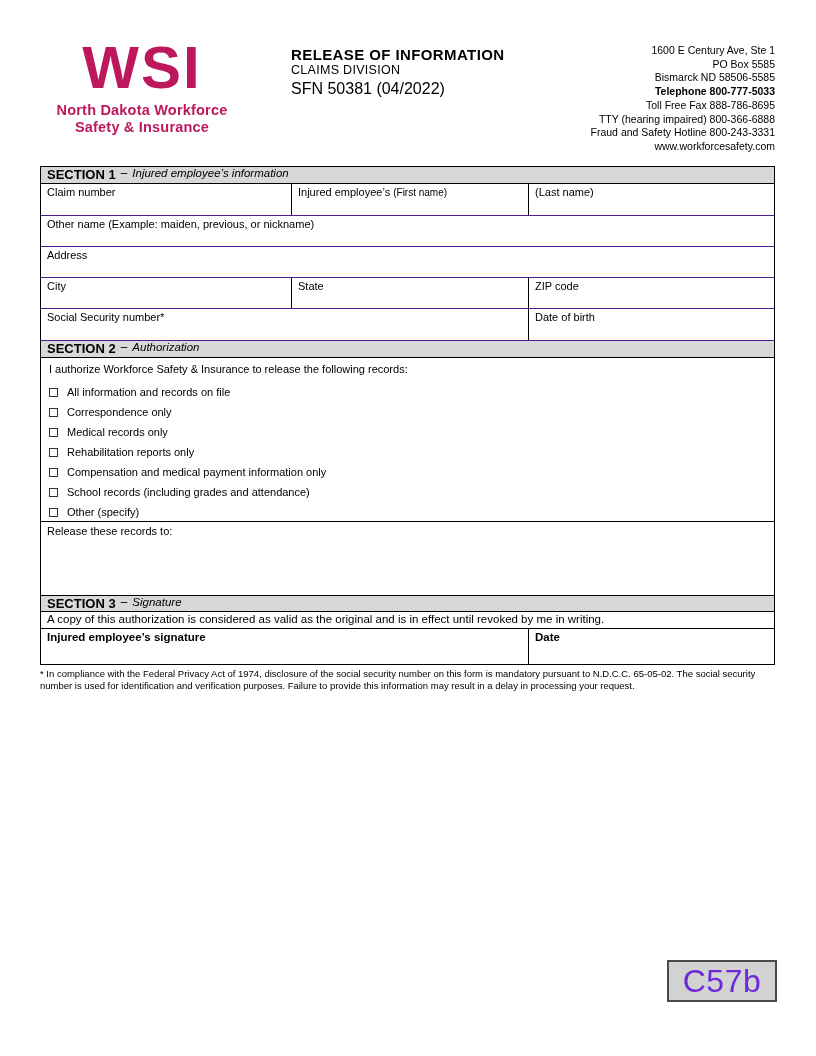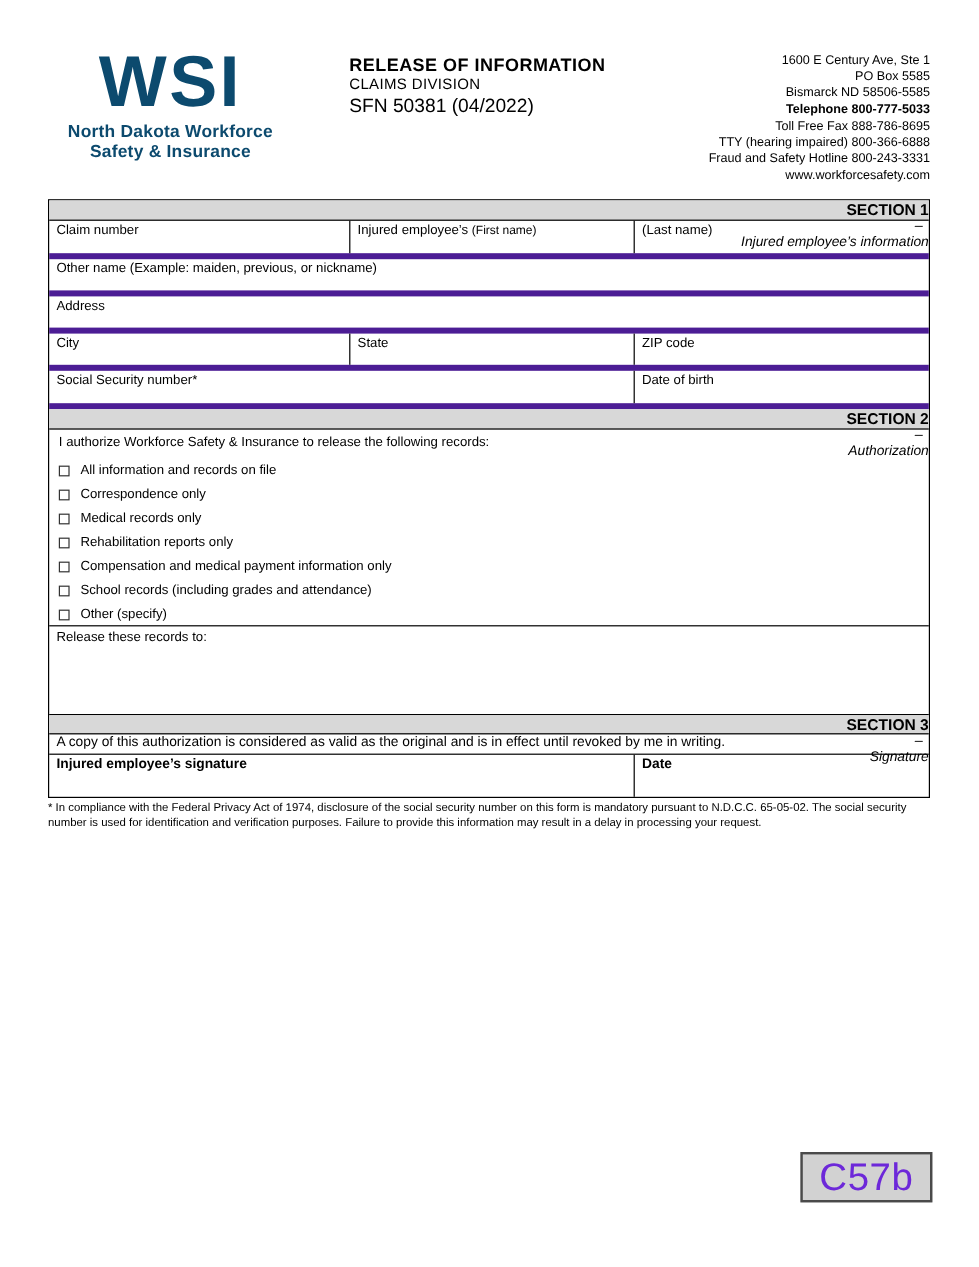--- a/index.html
+++ b/index.html
@@ -20,26 +20,26 @@
   .doc-title { font-size:15px; font-weight:bold; letter-spacing:0.4px; }
   .doc-subtitle { font-size:12.5px; margin-top:0; letter-spacing:0.3px; }
   .doc-formnum { font-size:16px; margin-top:3px; }
 
   .contact-block { position:absolute; right:41px; top:44px; text-align:right; font-size:10.5px; line-height:13.7px; }
   .contact-line.bold { font-weight:bold; }
 
   
   .form-table { position:absolute; left:40px; top:166px; width:735px; border:1px solid #000; background:#fff; }
 
-  .sec-bar { height:17px; background:#d8d8d8; border-bottom:1px solid #000; display:flex; align-items:flex-end; padding-left:6px;flex-direction:column; }
+  .sec-bar { height:17px; background:#d8d8d8; border-bottom:1px solid #000; display:flex; align-items:flex-start; padding-left:6px; }
   .sec-title { font-weight:bold; font-size:13px; }
   .sec-dash { margin:0 5px; font-size:12px; position:relative; top:-1px; }
   .sec-sub { font-style:italic; font-size:11.5px; }
 
-  .f-row { display:flex; border-bottom:5px solid #4c1d95;justify-content:space-between; }
+  .f-row { display:flex; border-bottom:1px solid #4c1d95;justify-content:space-between; }
   .f-cell { padding:2px 6px; font-size:11px; overflow:hidden; }
   .f-cell + .f-cell { border-left:1px solid #000; }
   .h32 { height:32px; } .h31 { height:31px; }
   .w250 { width:250px; } .w237 { width:237px; } .w487 { width:487px; } .flex1 { flex:1; }
   .sub-label { font-size:10px; }
 
   .auth-cell { height:164px; border-bottom:1px solid #000; padding:5px 8px 0 8px; }
   .auth-intro { font-size:11px; margin-bottom:7px; }
   .cb-row { height:20px; display:flex; align-items:center; }
   .cb-box { width:9px; height:9px; border:1px solid #333; margin-right:9px; flex:0 0 auto; background:#fff; }
@@ -56,21 +56,21 @@
 
   .doc-code-box { position:absolute; left:667px; top:960px; width:110px; height:42px;
     background:#d2d2d2; border:2px solid #4a4a4a; display:flex; align-items:center; justify-content:center; }
   .doc-code { font-size:32px; font-weight:normal; letter-spacing:0.5px; color:#6d28d9; }
 </style>
 </head>
 <body>
 
 <div class="page">
 
-  <div class="logo-block" style="color: #0c4a6e;">
+  <div class="logo-block" style="color: #be185d;">
     <div class="logo-acronym">WSI</div>
     <div class="logo-line">North Dakota Workforce</div>
     <div class="logo-line">Safety &amp; Insurance</div>
   </div>
 
   <div class="title-block">
     <div class="doc-title">RELEASE OF INFORMATION</div>
     <div class="doc-subtitle">CLAIMS DIVISION</div>
     <div class="doc-formnum">SFN 50381 (04/2022)</div>
   </div>

